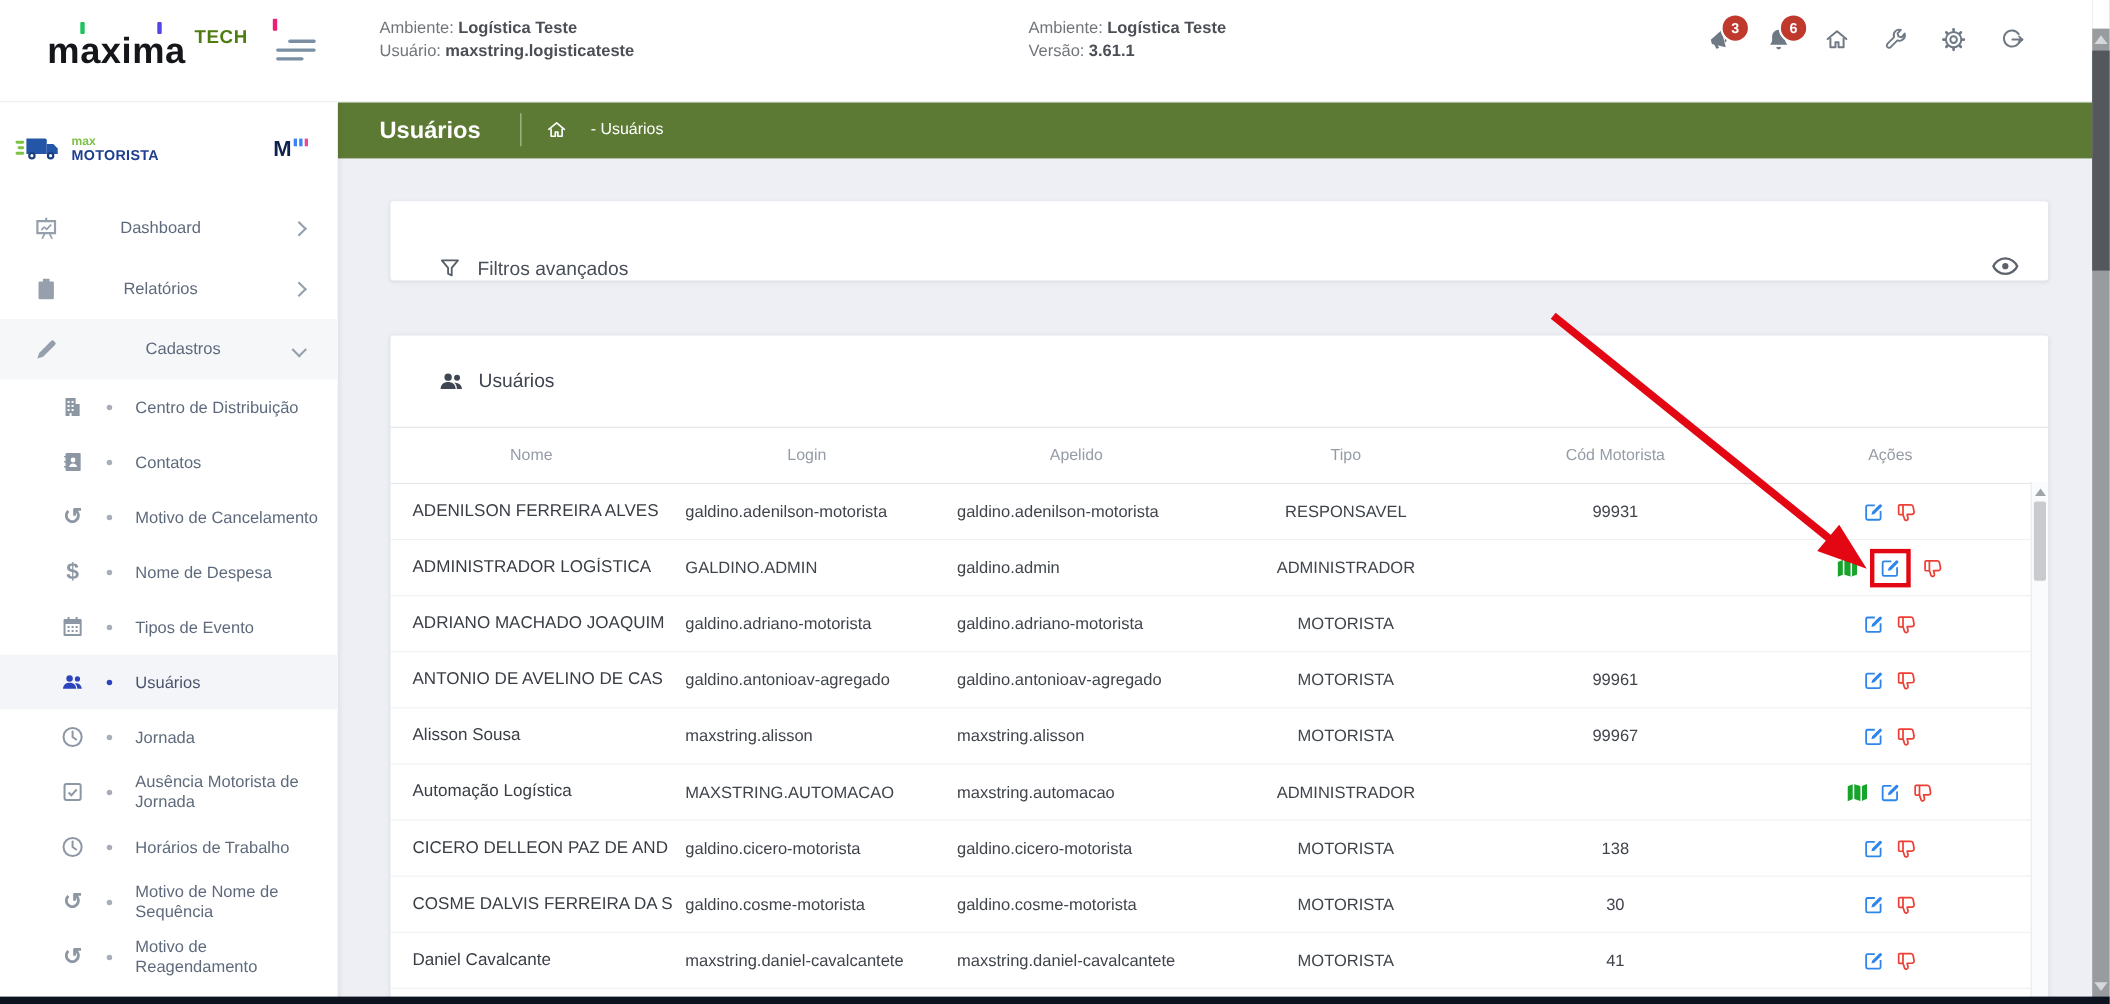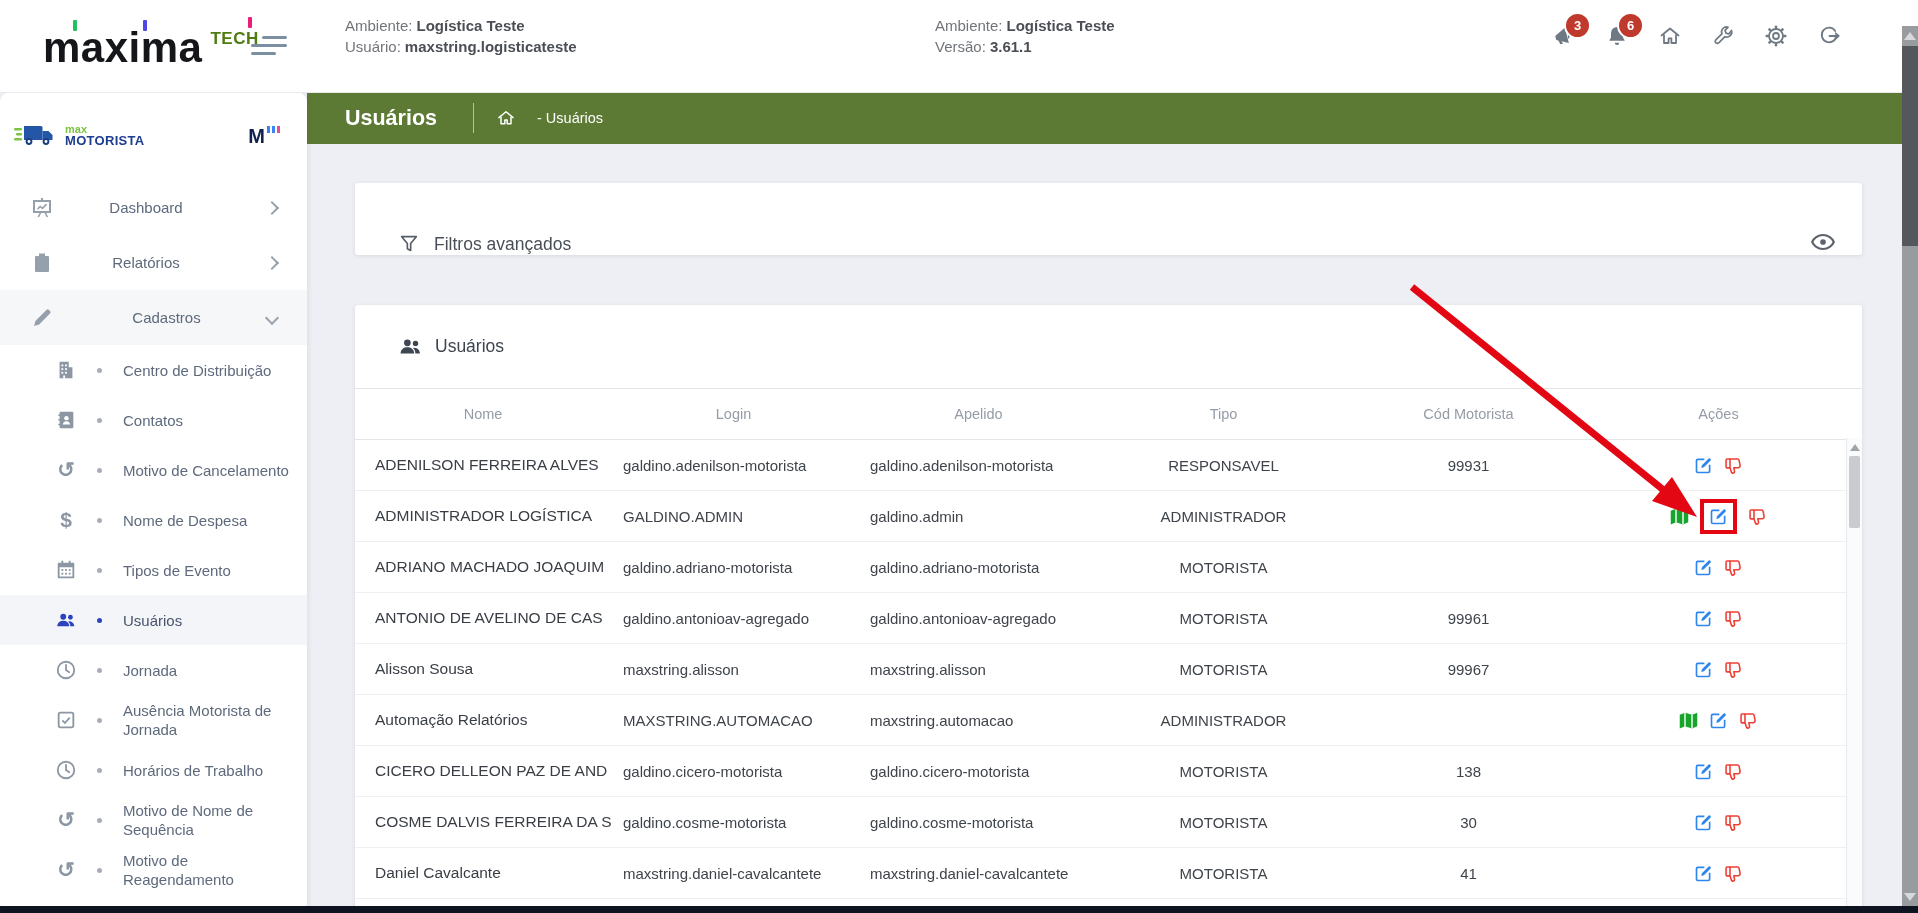--- a/index.html
+++ b/index.html
@@ -2,42 +2,42 @@
 <html><head>
 <meta charset="utf-8">
 <style>
   html,body{margin:0;padding:0;}
   body{width:1918px;height:913px;overflow:hidden;font-family:"Liberation Sans",sans-serif;background:#edeff4;position:relative;}
   #app{position:absolute;inset:0;}
 
   
   .topbar{position:absolute;top:0;left:0;width:1918px;height:92px;background:#fff;border-bottom:1px solid #e9ebee;z-index:5;}
   .brand-maxima{position:absolute;left:43px;top:24px;width:230px;height:48px;}
-  .brand-maxima .bm-text{font-size:42px;font-weight:bold;color:#14161a;letter-spacing:.5px;}
+  .brand-maxima .bm-text{font-size:33px;font-weight:bold;color:#14161a;letter-spacing:.5px;}
   .brand-maxima .bm-sub{font-size:17px;font-weight:bold;color:#4d7c0f;vertical-align:18px;letter-spacing:.5px;margin-left:8px;}
   .tick{position:absolute;width:4px;height:11px;border-radius:1px;}
   .tick.g{left:30px;top:-4px;background:#21c25e;}
   .tick.b{left:100px;top:-4px;background:#4f46e5;}
   .tick.p{left:205px;top:-7px;background:#ec1e79;}
   .hamburger{position:absolute;left:251px;top:36px;width:36px;height:22px;cursor:pointer;}
   .hamburger i{display:block;height:2.5px;background:#7b8fa3;border-radius:2px;margin-bottom:5.5px;}
   .hamburger i:nth-child(1){width:25px;margin-left:11px;}
   .hamburger i:nth-child(2){width:36px;}
   .hamburger i:nth-child(3){width:25px;}
   .envblock{position:absolute;top:16px;font-size:15px;line-height:20.5px;color:#71757a;}
   .envblock.b1{left:345px;}
   .envblock.b2{left:935px;}
   .envblock b{color:#4b4f55;font-weight:bold;margin-left:4px;}
   .top-icons{position:absolute;left:1552px;top:24px;display:flex;gap:29px;align-items:center;}
   .tico{position:relative;width:24px;height:24px;color:#6f7984;cursor:pointer;}
   .tico svg{width:24px;height:24px;display:block;}
   .badge{position:absolute;top:-12px;right:-15px;min-width:27px;height:27px;border-radius:50%;background:#bf392c;border:2.5px solid #fff;color:#fff;font-size:13px;font-weight:bold;display:flex;align-items:center;justify-content:center;box-sizing:border-box;}
 
   
-  .sidebar{position:absolute;top:92px;left:0;width:307px;height:821px;background:#fff;box-shadow:2px 0 5px rgba(0,0,0,.06);overflow:hidden;z-index:4;border-radius:10px;}
+  .sidebar{position:absolute;top:92px;left:0;width:307px;height:821px;background:#fff;box-shadow:2px 0 5px rgba(0,0,0,.06);overflow:hidden;z-index:4;}
   .side-brand{height:88px;display:flex;align-items:center;padding-left:14px;}
   .sb-truck{width:46px;height:28px;flex:none;}
   .sb-texts{margin-left:5px;display:flex;flex-direction:column;}
   .sb-max{font-size:11px;font-weight:bold;color:#7cc243;line-height:10px;}
   .sb-name{font-size:13px;font-weight:bold;color:#1d3d8f;letter-spacing:.3px;line-height:14px;}
   .mini-logo{margin-left:auto;margin-right:42px;position:relative;font-size:20px;font-weight:bold;color:#10214f;}
   .mini-logo .mt{position:absolute;width:3px;height:7px;top:1px;}
   .mini-logo .mt.m1{left:19px;background:#3b82f6;}
   .mini-logo .mt.m2{left:24px;background:#3b82f6;}
   .mini-logo .mt.m3{left:29px;background:#ec4899;}
@@ -526,21 +526,21 @@
               </span>
               <span class="act thumb">
                 <svg viewBox="0 0 24 24">
                   <path d="M8 4.5h8.2a2.3 2.3 0 0 1 2.3 1.9l1 5.4a2.3 2.3 0 0 1-2.3 2.7h-4.9l.9 3.9a1.9 1.9 0 0 1-3.5 1.3L8 14.5v-10z" fill="none" stroke="currentColor" stroke-width="1.8" stroke-linejoin="round"></path>
                   <path d="M8 4.5H4.6a1.1 1.1 0 0 0-1.1 1.1v8a1.1 1.1 0 0 0 1.1 1.1H8" fill="none" stroke="currentColor" stroke-width="1.8"></path>
                 </svg>
               </span>
             </div>
           </div>
           <div class="trow">
-            <div class="c0">Automação Relatórios</div>
+            <div class="c0">Automação Logística</div>
             <div class="c1">MAXSTRING.AUTOMACAO</div>
             <div class="c2">maxstring.automacao</div>
             <div class="c3">ADMINISTRADOR</div>
             <div class="c4"></div>
             <div class="c5">
               <span class="act map">
                 <svg viewBox="0 0 24 24">
                   <path d="M2 5.5l6-2.5 8 2.5 6-2.5v15.5l-6 2.5-8-2.5-6 2.5V5.5z" fill="currentColor"></path>
                   <path d="M8 3.2v15.6M16 5.3V21" stroke="#fff" stroke-width="1.6"></path>
                 </svg>

